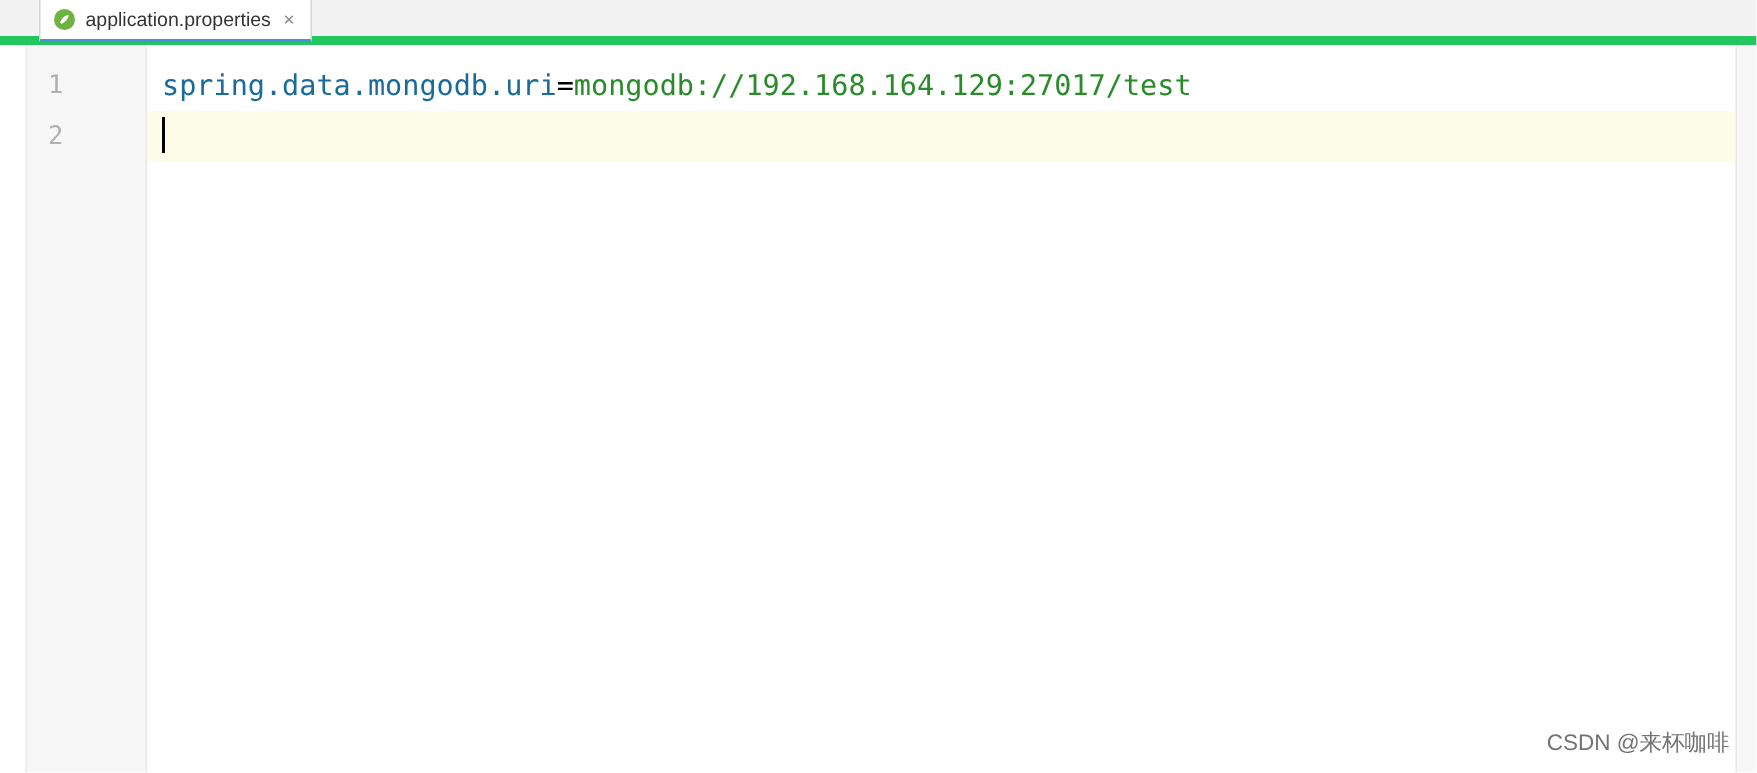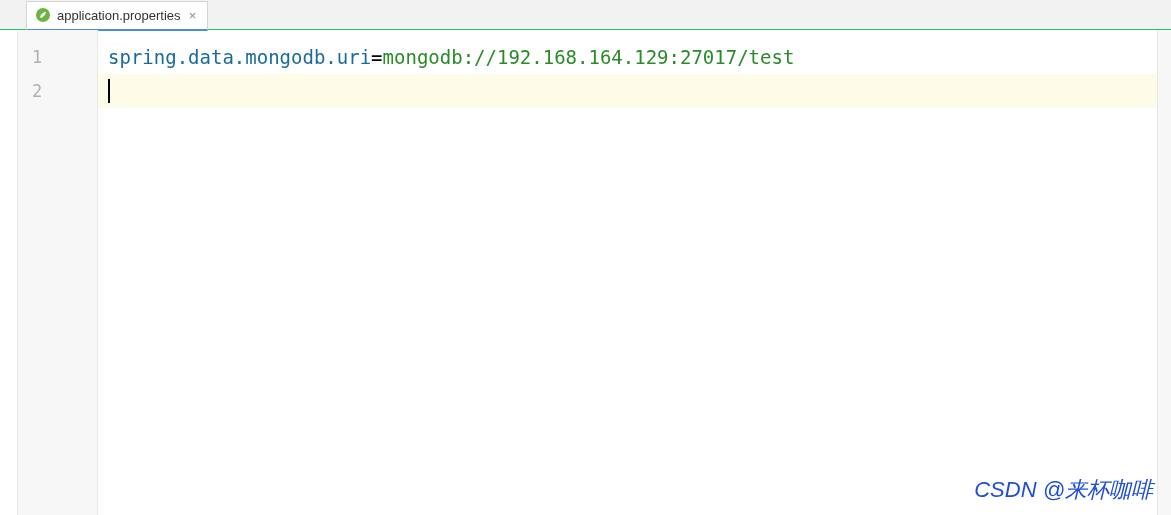--- a/index.html
+++ b/index.html
@@ -17,21 +17,21 @@
     }
     .editor-container {
       display: flex;
       flex-direction: column;
       height: 100%;
     }
     .tab-bar {
       display: flex;
       align-items: center;
       background: #f2f2f2;
-      border-bottom: 1px solid #22c55e;
+      border-bottom: 6px solid #22c55e;
       height: 30px;
       padding-left: 26px;
     }
     .tab {
       display: flex;
       align-items: center;
       background: #ffffff;
       border: 1px solid #d4d4d4;
       border-bottom: 2px solid #4a90d9;
       height: 30px;
@@ -123,25 +123,24 @@
     }
     .right-scrollbar {
       width: 14px;
       background: #f7f7f7;
       border-left: 1px solid #e8e8e8;
     }
     .watermark {
       position: absolute;
       bottom: 10px;
       right: 18px;
-      font-size: 22px;
-      color: #1d4ed8;
+      font-size: 15px;
+      color: #737373;
       font-family: Arial, sans-serif;
       pointer-events: none;
-      font-style: italic;
     }
     .gutter-row {
       position: relative;
     }
   </style>
 </head>
 <body>
 
 <div class="editor-container">
   <div class="tab-bar">

